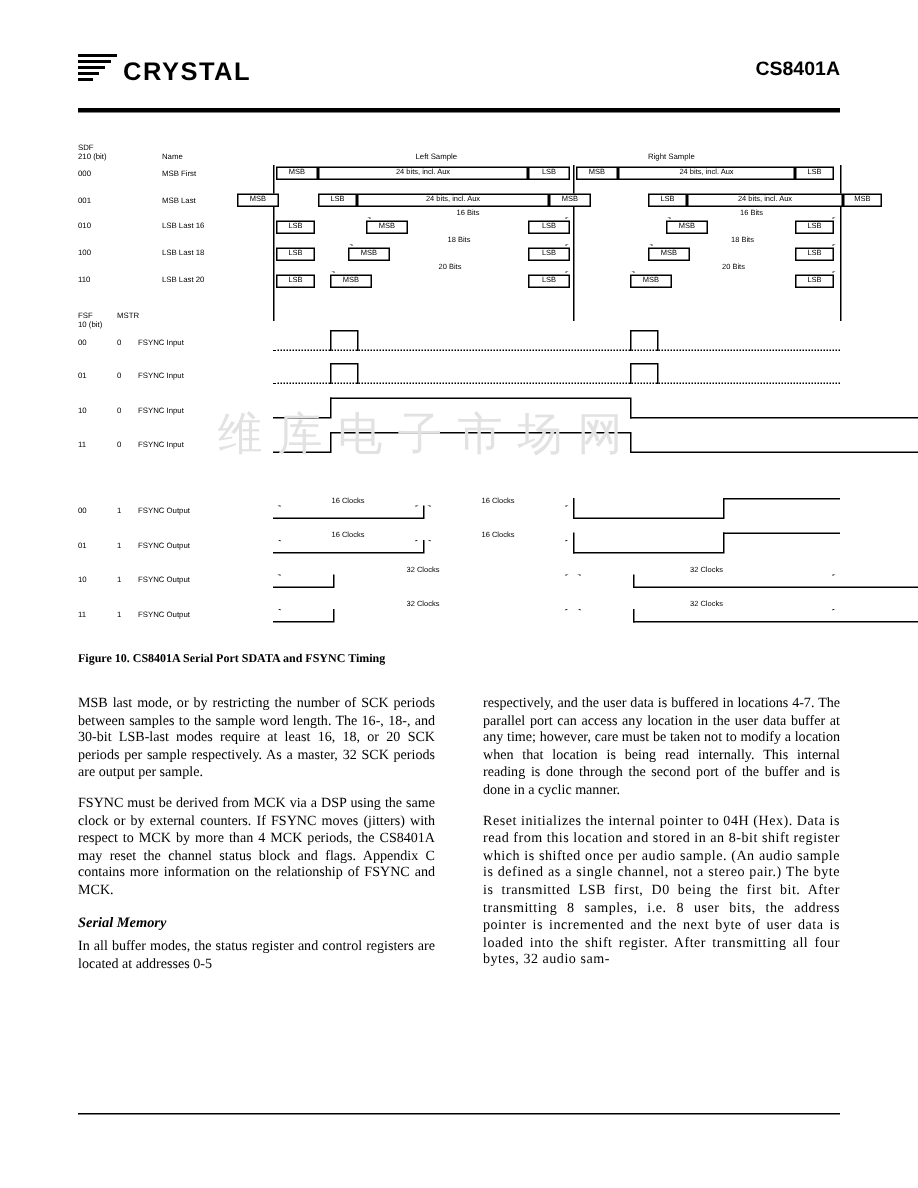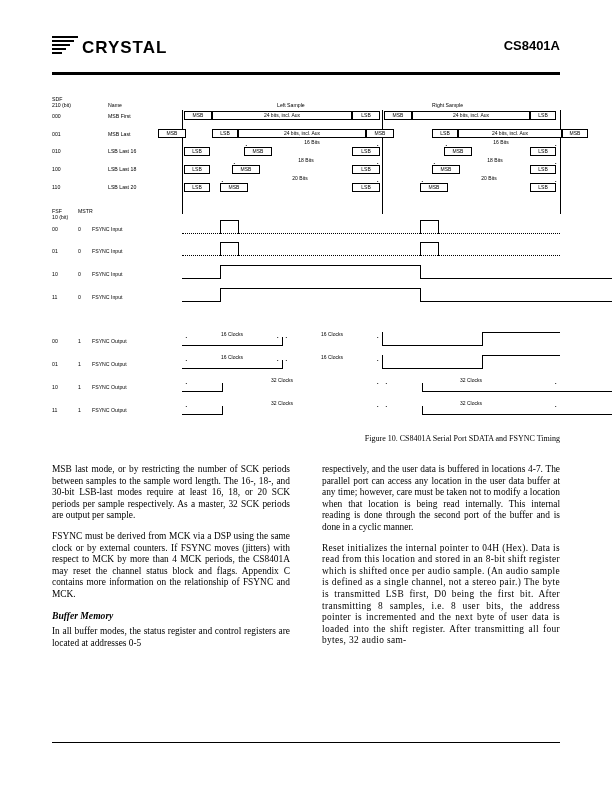--- a/index.html
+++ b/index.html
@@ -69,23 +69,23 @@
   .wave .seg { position:absolute; background:#000; }
   .dotted { position:absolute; border-top:1px dotted #000; }
   .watermark {
     position:absolute; left:120px; top:265px; width:330px; height:50px;
     font-family:"Liberation Sans", sans-serif;
     font-size:30px; color:#e2e2e2; letter-spacing:10px;
     text-align:center; line-height:50px; pointer-events:none;
   }
   .fig-caption {
     position:absolute; left:52px; top:434px; width:508px;
-    text-align:right;
+    text-align:left;
     font-family:"Liberation Serif", serif;
-    font-weight:normal; font-size:8px;
+    font-weight:bold; font-size:8px;
   }
 
   
   .col { position:absolute; width:238px; font-size:9.4px; line-height:11.6px; text-align:justify; }
   .col.left { left:52px; top:464px; }
   .col.right { left:322px; top:464px; }
   .col p { margin:0 0 9px 0; text-indent:0; }
   .col h4 {
     margin:6px 0 5px 0;
     font-size:9.6px; font-style:italic; font-weight:bold;
@@ -364,27 +364,28 @@
     </div>
     <div class="arrowline" style="left:330px; top:305px; width:178px;">
       <div class="la"></div>
         <div class="bar"></div>
         <div class="ra"></div>
       <span>32 Clocks</span>
     </div>
 
   </div>
 
+  <div class="watermark">维库电子市场网</div>
 
   <div class="fig-caption">Figure 10. CS8401A Serial Port SDATA and FSYNC Timing</div>
 
   <div class="col left">
     <p>MSB last mode, or by restricting the number of SCK periods between samples to the sample word length. The 16-, 18-, and 30-bit LSB-last modes require at least 16, 18, or 20 SCK periods per sample respectively. As a master, 32 SCK periods are output per sample.</p>
     <p>FSYNC must be derived from MCK via a DSP using the same clock or by external counters. If FSYNC moves (jitters) with respect to MCK by more than 4 MCK periods, the CS8401A may reset the channel status block and flags. Appendix C contains more information on the relationship of FSYNC and MCK.</p>
-    <h4>Buffer Memory</h4>
+    <h4>Serial Memory</h4>
     <p>In all buffer modes, the status register and control registers are located at addresses 0-5</p>
   </div>
 
   <div class="col right">
     <p>respectively, and the user data is buffered in locations 4-7. The parallel port can access any location in the user data buffer at any time; however, care must be taken not to modify a location when that location is being read internally. This internal reading is done through the second port of the buffer and is done in a cyclic manner.</p>
     <p class="spaced">Reset initializes the internal pointer to 04H (Hex). Data is read from this location and stored in an 8-bit shift register which is shifted once per audio sample. (An audio sample is defined as a single channel, not a stereo pair.) The byte is transmitted LSB first, D0 being the first bit. After transmitting 8 samples, i.e. 8 user bits, the address pointer is incremented and the next byte of user data is loaded into the shift register. After transmitting all four bytes, 32 audio sam-</p>
   </div>
 
   <div class="footer-rule"></div>
 

